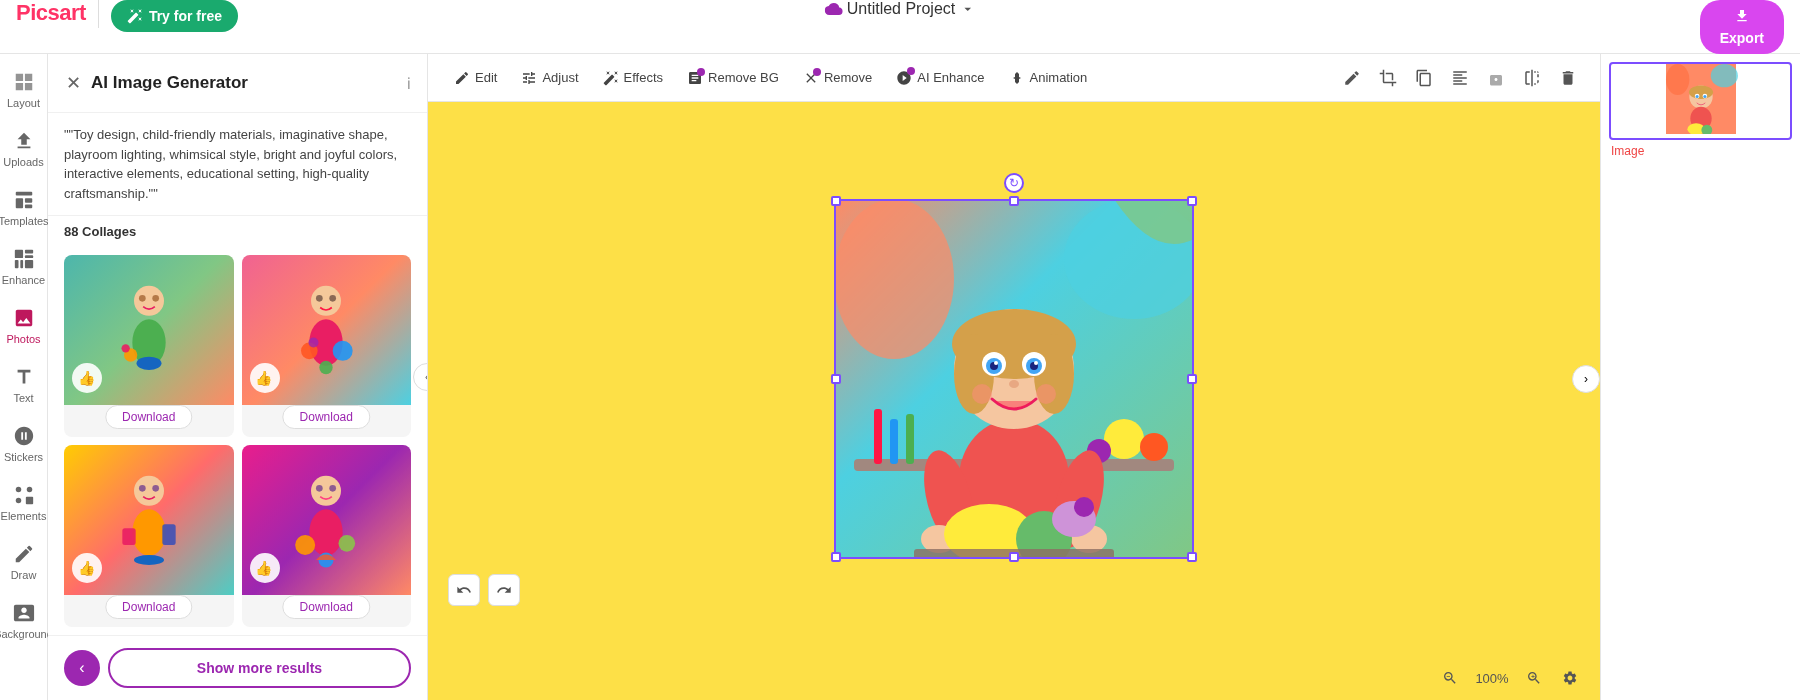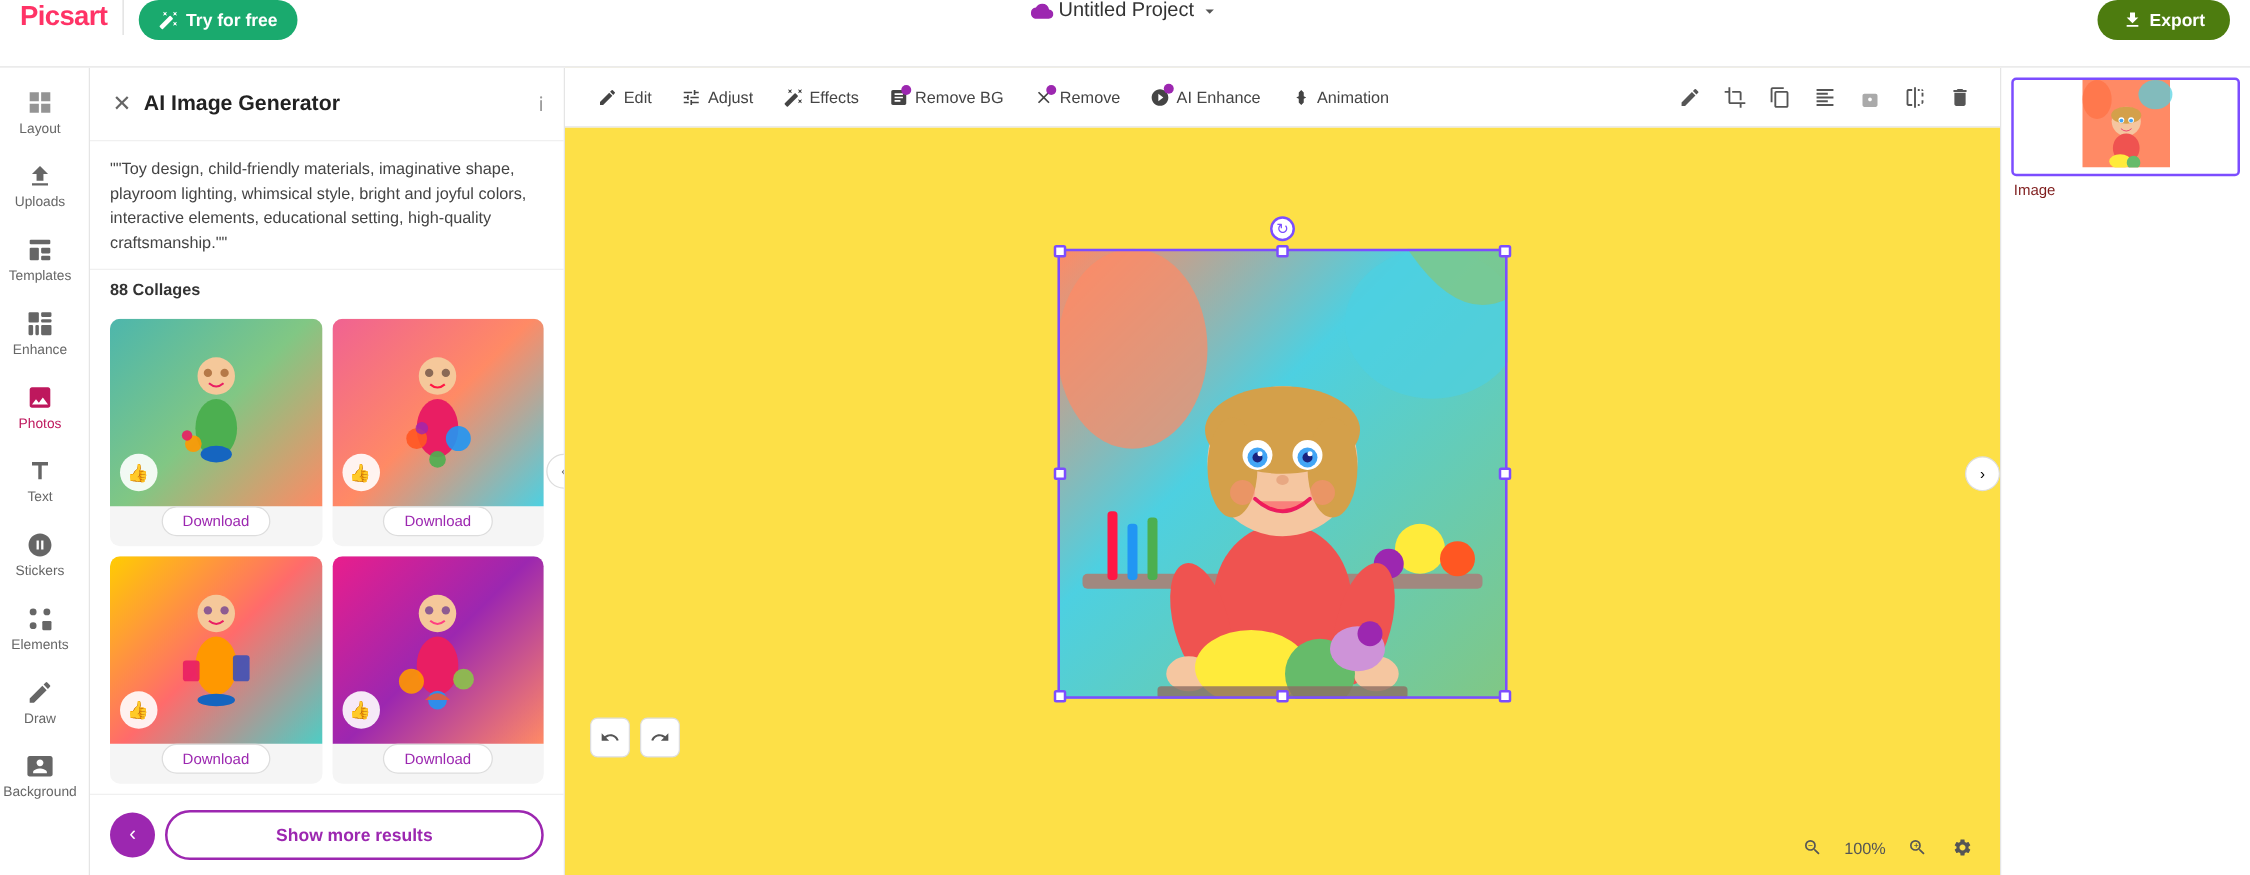--- a/index.html
+++ b/index.html
@@ -60,48 +60,49 @@
       font-weight: 500;
       color: #333;
     }
     .topbar-right {
       margin-left: auto;
       display: flex;
       align-items: center;
       gap: 12px;
     }
     .export-btn {
-      background: #4d7c0f;
+      background: #d946ef;
       color: #fff;
       border: none;
       border-radius: 20px;
       padding: 8px 20px;
       font-size: 14px;
       font-weight: 600;
       cursor: pointer;
       display: flex;
       align-items: center;
       gap: 6px;
+      flex-direction: column;
     }
 
     
     .main-content {
       display: flex;
       flex: 1;
       overflow: hidden;
     }
 
     
     .icon-sidebar {
-      width: 72px;
+      width: 48px;
       background: #fff;
       border-right: 1px solid #e5e5e5;
       display: flex;
       flex-direction: column;
-      align-items: flex-start;
+      align-items: center;
       padding: 8px 0;
       gap: 4px;
       flex-shrink: 0;
     }
     .sidebar-item {
       display: flex;
       flex-direction: column;
       align-items: center;
       gap: 3px;
       padding: 8px 4px;
@@ -464,21 +465,21 @@
       padding: 8px;
     }
     .layer-thumb {
       border: 2px solid #7c4dff;
       border-radius: 4px;
       overflow: hidden;
       position: relative;
     }
     .layer-name {
       font-size: 12px;
-      color: #7f1d1d;
+      color: #ef4444;
       padding: 4px 2px 0;
     }
     .layer-size {
       font-size: 11px;
       color: #999;
       padding: 2px;
     }
     .layer-eye {
       position: absolute;
       top: 4px;

